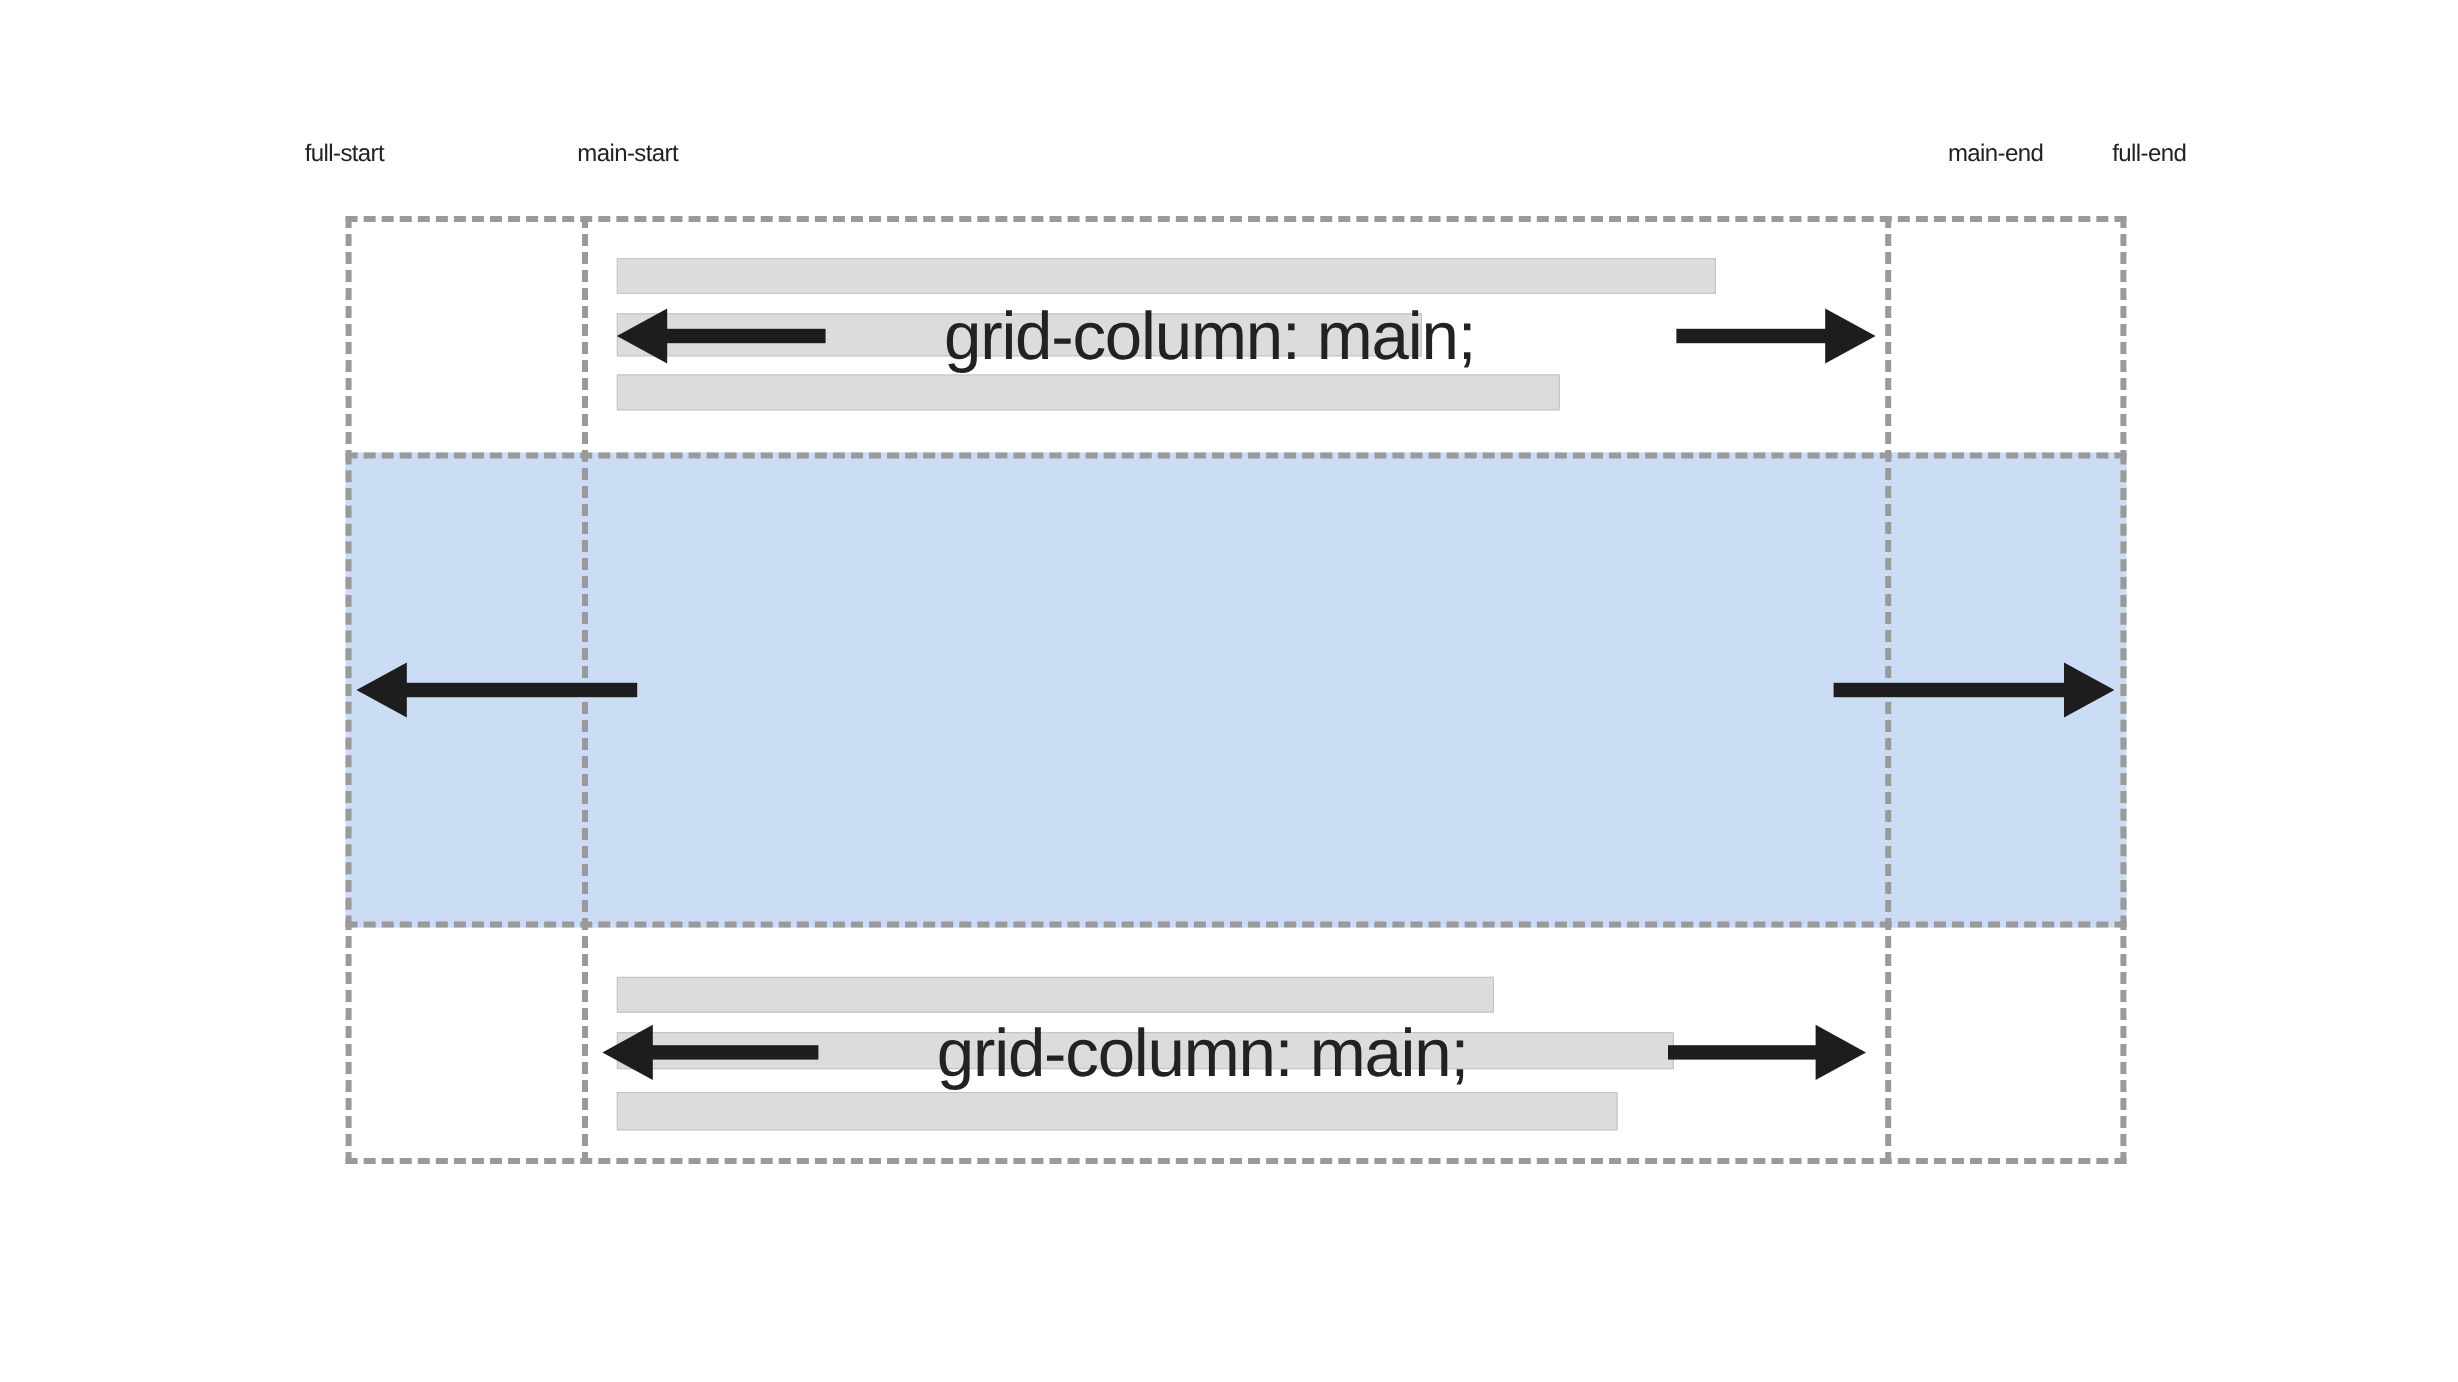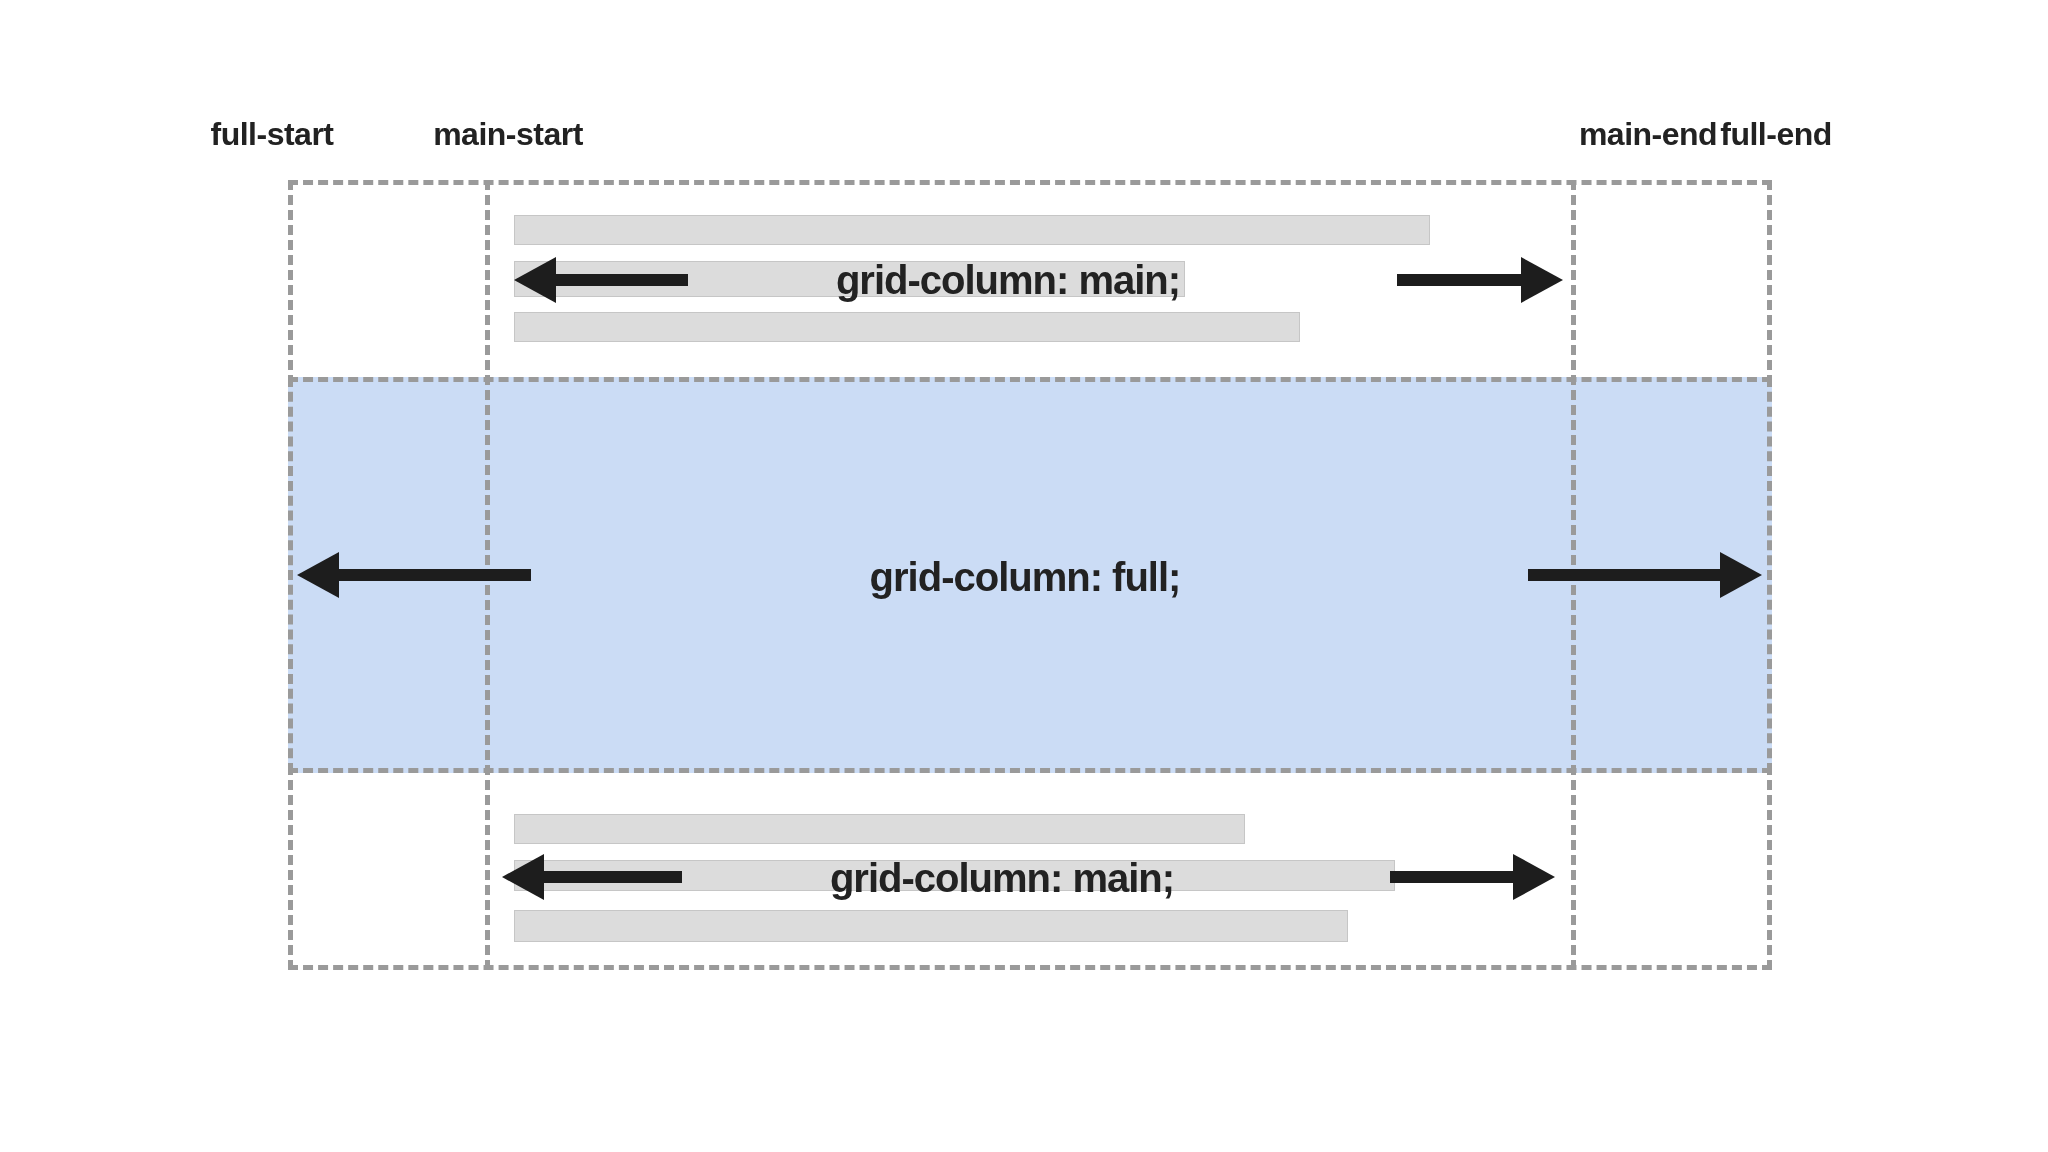--- a/index.html
+++ b/index.html
@@ -10,42 +10,42 @@
     --arrow:#1d1d1d;
     --txt:#222222;
   }
   html,body{margin:0;padding:0;background:#ffffff;}
   #canvas{
     position:relative;width:2048px;height:1152px;background:#ffffff;
     overflow:hidden;font-family:"Liberation Sans", sans-serif;
   }
   .line-label{
     position:absolute;top:118px;transform:translateX(-50%);
-    font-size:32px;font-weight:bold;line-height:1;color:var(--txt);
-    white-space:nowrap;letter-spacing:-0.5px;
+    font-size:20px;font-weight:normal;line-height:1;color:var(--txt);
+    white-space:nowrap;letter-spacing:-0.5px;margin-left:15px;
   }
   .outer-box{
     position:absolute;left:288px;top:180px;width:1484px;height:790px;
     border:5px dashed var(--dash);box-sizing:border-box;
   }
   .v-gridline{
     position:absolute;top:180px;height:790px;width:0;
     border-left:5px dashed var(--dash);
   }
   .highlight{
     position:absolute;left:288px;top:377px;width:1484px;height:396px;
     background:var(--blue);border:5px dashed var(--dash);box-sizing:border-box;
   }
   .bar{
     position:absolute;background:var(--bar);border:1px solid var(--bar-border);
     box-sizing:border-box;
   }
   .code{
     position:absolute;transform:translate(-50%,-50%);
-    font-size:40px;font-weight:bold;color:var(--txt);line-height:1;
+    font-size:56px;font-weight:normal;color:var(--txt);line-height:1;
     white-space:nowrap;letter-spacing:-1px;z-index:5;
   }
   .arrow{position:absolute;height:48px;z-index:4;}
   .arrow .shaft{position:absolute;top:18px;height:12px;background:var(--arrow);}
   .arrow .head{position:absolute;top:1px;width:0;height:0;
     border-top:23px solid transparent;border-bottom:23px solid transparent;}
   .arrow.left .shaft{left:38px;right:2px;}
   .arrow.left .head{left:0;border-right:42px solid var(--arrow);}
   .arrow.right .shaft{right:38px;left:2px;}
   .arrow.right .head{right:0;border-left:42px solid var(--arrow);}
@@ -82,21 +82,20 @@
   <div class="code" style="left:1008px;top:280px">grid-column: main;</div>
 
   <div class="arrow left" style="left:297px;top:551px;width:236px">
       <span class="head"></span>
       <span class="shaft"></span>
     </div>
   <div class="arrow right" style="left:1526px;top:551px;width:236px">
       <span class="head"></span>
       <span class="shaft"></span>
     </div>
-  <div class="code" style="left:1025px;top:577px">grid-column: full;</div>
 
   <div class="bar" style="left:514px;top:814px;width:731px;height:30px"></div>
   <div class="bar" style="left:514px;top:860px;width:881px;height:31px"></div>
   <div class="bar" style="left:514px;top:910px;width:834px;height:32px"></div>
 
   <div class="arrow left" style="left:502px;top:853px;width:182px">
       <span class="head"></span>
       <span class="shaft"></span>
     </div>
   <div class="arrow right" style="left:1388px;top:853px;width:167px">

